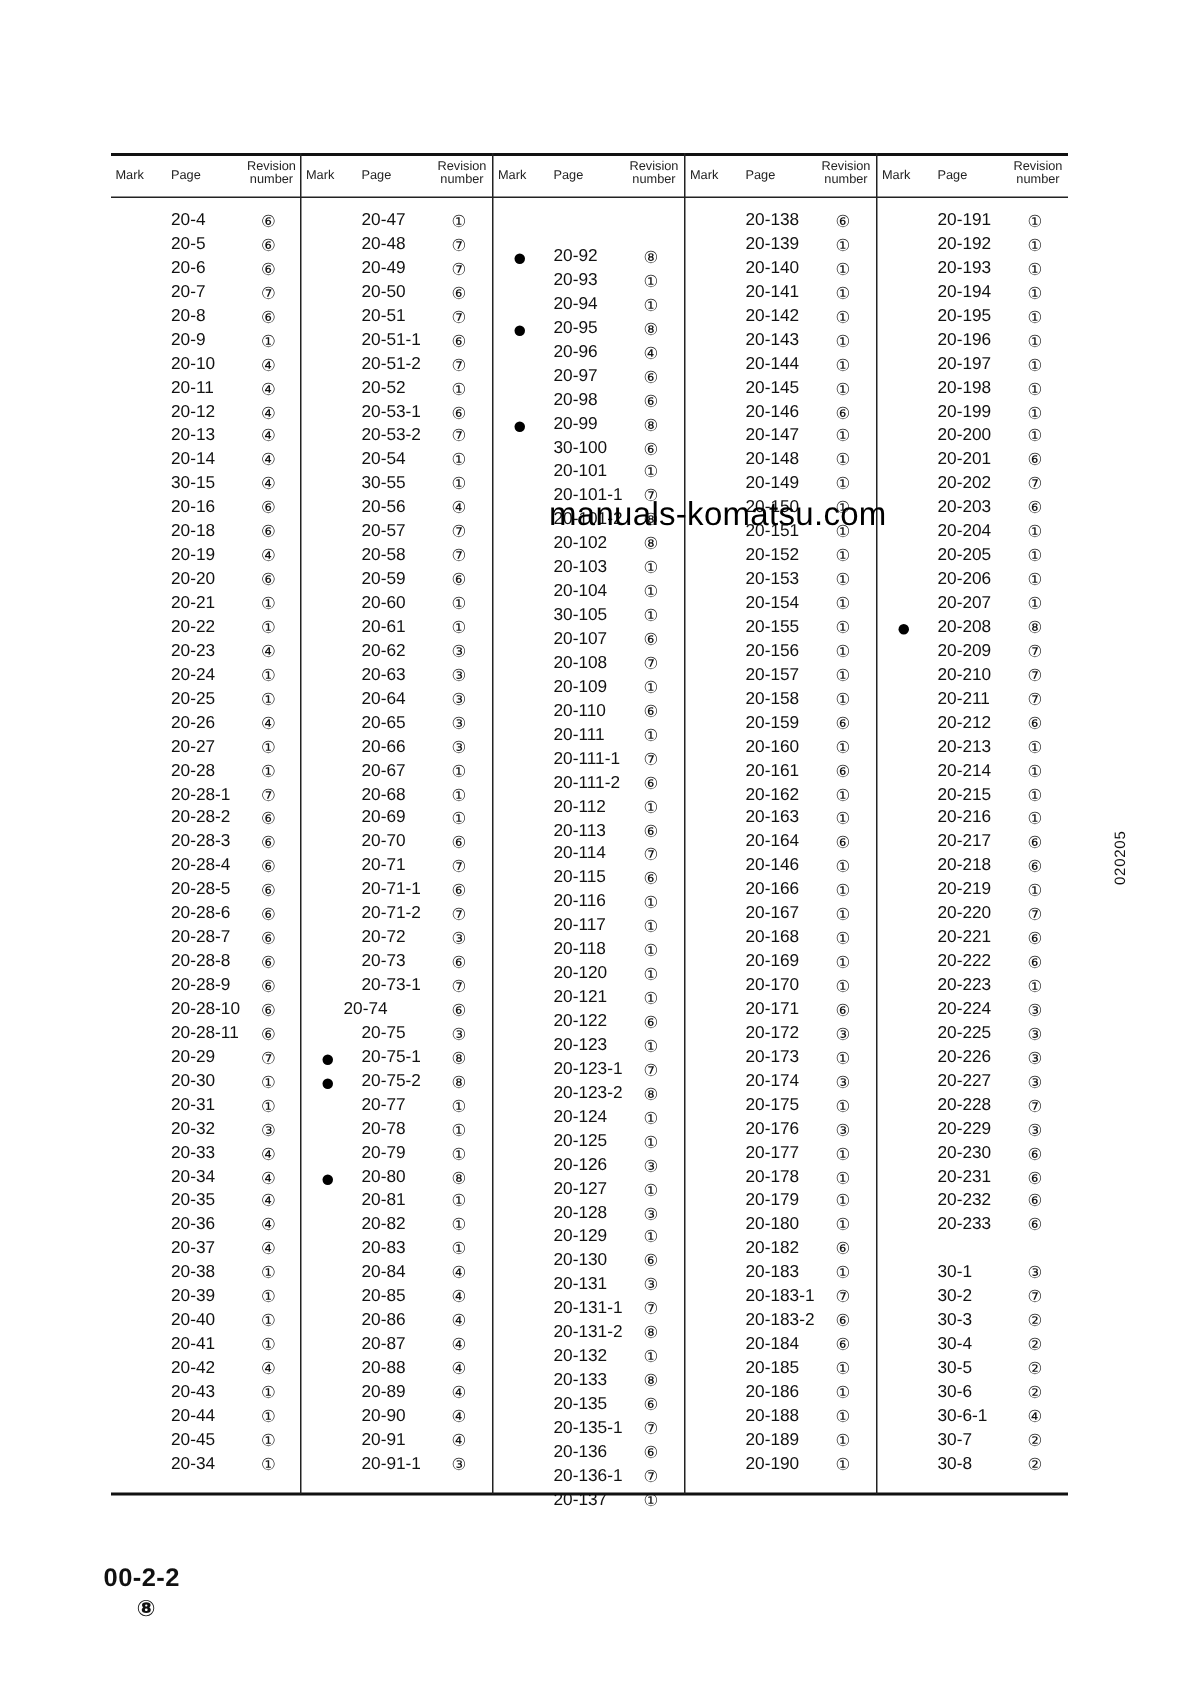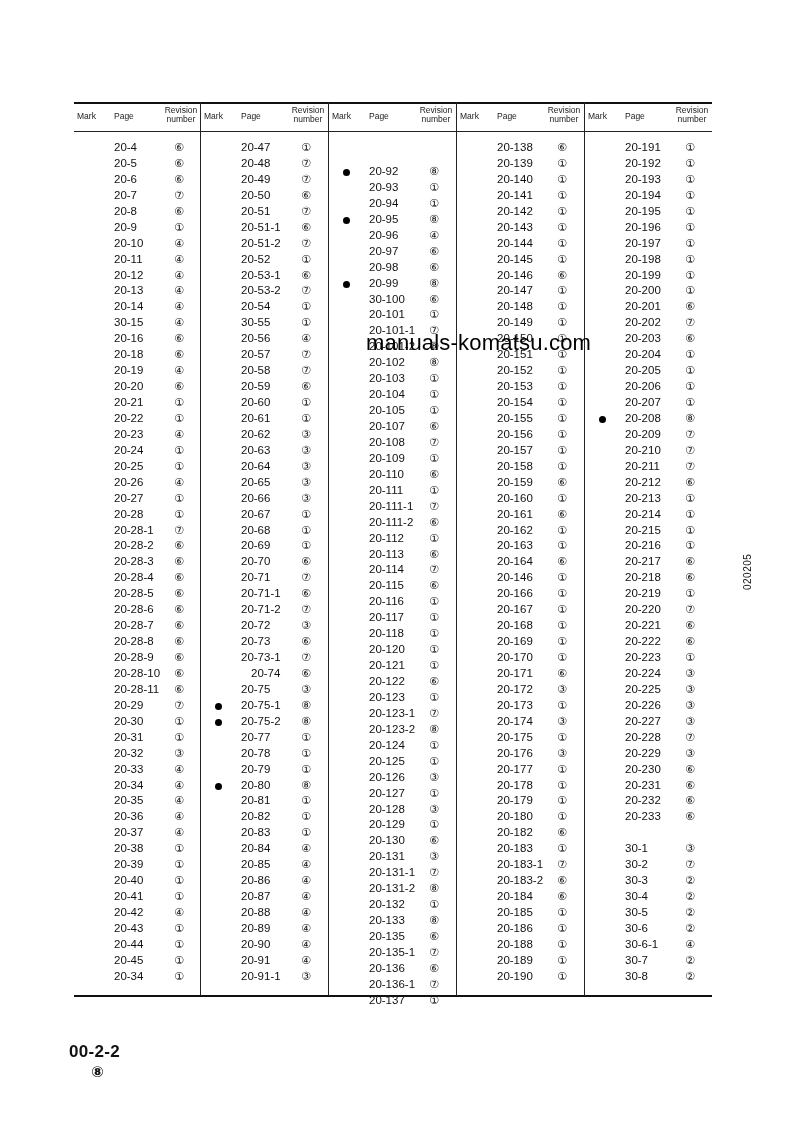--- a/index.html
+++ b/index.html
@@ -406,21 +406,21 @@
         </div>
         <div class="row">
           <span class="pg" style="left:40px">20-73</span>
           <span class="rv" style="left:100px">⑥</span>
         </div>
         <div class="row">
           <span class="pg" style="left:40px">20-73-1</span>
           <span class="rv" style="left:100px">⑦</span>
         </div>
         <div class="row">
-          <span class="pg" style="left:50px">20-74</span>
+          <span class="pg" style="left:28px">20-74</span>
           <span class="rv" style="left:100px">⑥</span>
         </div>
         <div class="row">
           <span class="pg" style="left:40px">20-75</span>
           <span class="rv" style="left:100px">③</span>
         </div>
         <div class="row">
           <span class="dot" style="left:14px"></span>
           <span class="pg" style="left:40px">20-75-1</span>
           <span class="rv" style="left:100px">⑧</span>
@@ -554,21 +554,21 @@
         </div>
         <div class="row">
           <span class="pg" style="left:40px">20-103</span>
           <span class="rv" style="left:100px">①</span>
         </div>
         <div class="row">
           <span class="pg" style="left:40px">20-104</span>
           <span class="rv" style="left:100px">①</span>
         </div>
         <div class="row">
-          <span class="pg" style="left:40px">20-105</span>
+          <span class="pg" style="left:40px">30-105</span>
           <span class="rv" style="left:100px">①</span>
         </div>
         <div class="row">
           <span class="pg" style="left:40px">20-107</span>
           <span class="rv" style="left:100px">⑥</span>
         </div>
         <div class="row">
           <span class="pg" style="left:40px">20-108</span>
           <span class="rv" style="left:100px">⑦</span>
         </div>

